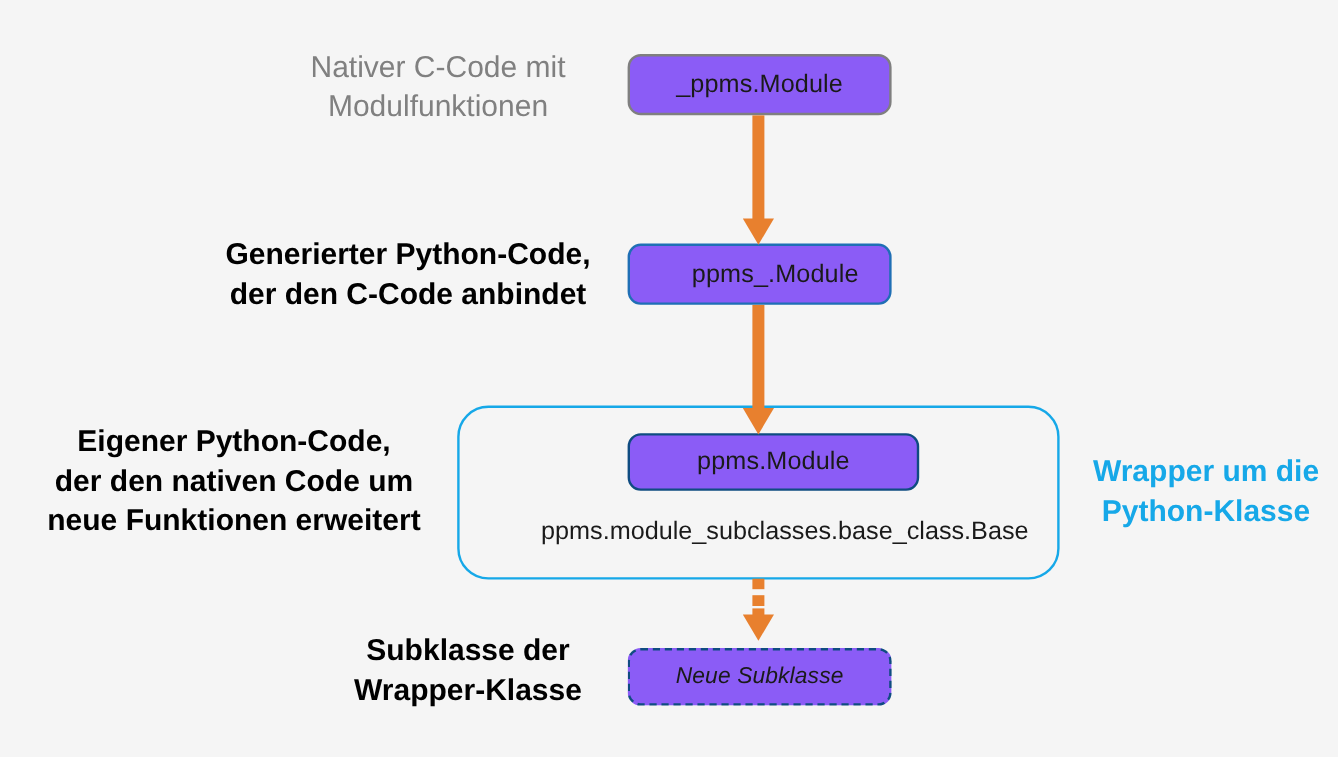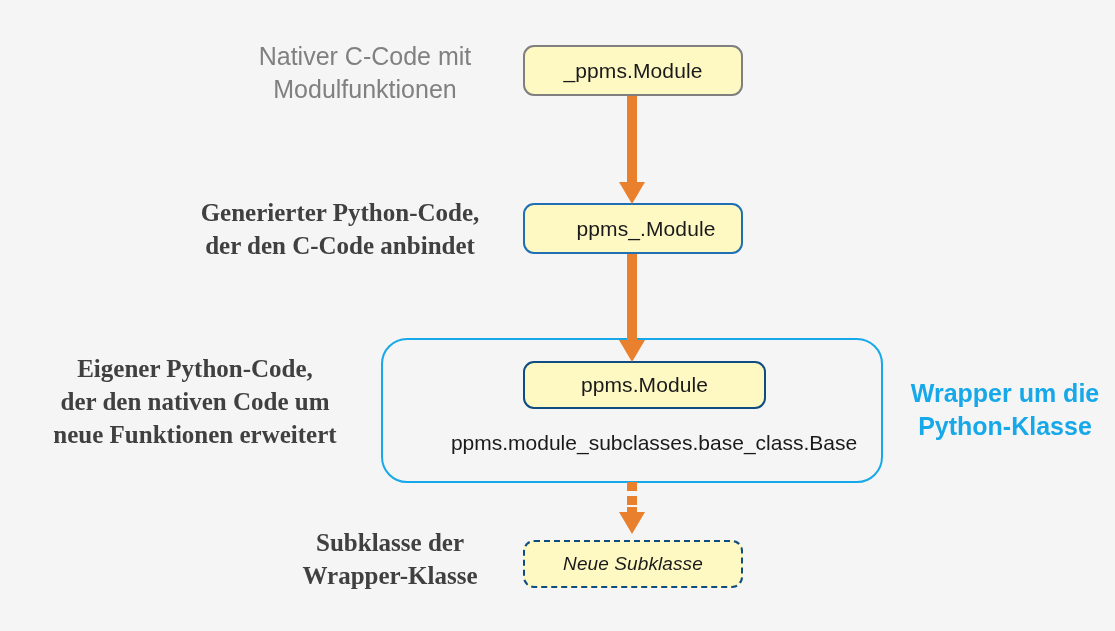--- a/index.html
+++ b/index.html
@@ -25,45 +25,44 @@
     position: absolute;
     text-align: center;
     line-height: 1.32;
     white-space: pre-line;
   }
   .label-gray {
     color: #808080;
     font-size: 25px;
   }
   .label-blue {
-    color: #404040;
+    color: #000000;
     font-size: 25px;
     font-weight: 600;
-    font-family: Liberation Serif, serif;
   }
   .label-cyan {
     color: #16a8e8;
     font-size: 25px;
     font-weight: 600;
   }
 
   #label-native   { left: 185px; top: 40px;  width: 360px; }
   #label-generated{ left: 140px; top: 196px; width: 400px; }
   #label-own      { left: 20px;  top: 352px; width: 350px; }
   #label-subclass { left: 255px; top: 526px; width: 270px; }
   #label-wrapper  { left: 895px; top: 377px; width: 220px; }
 
   
   .node {
     position: absolute;
     display: flex;
     align-items: center;
     justify-content: center;
     box-sizing: border-box;
-    background: #fef9c3;
+    background: #8b5cf6;
     border-radius: 11px;
     color: #1a1a1a;
     font-size: 21px;
     letter-spacing: 0.1px;
   }
   .node-gray {
     border: 2px solid #7f7f7f;
   }
   .node-blue {
     border: 2.5px solid #1f6fb5;

